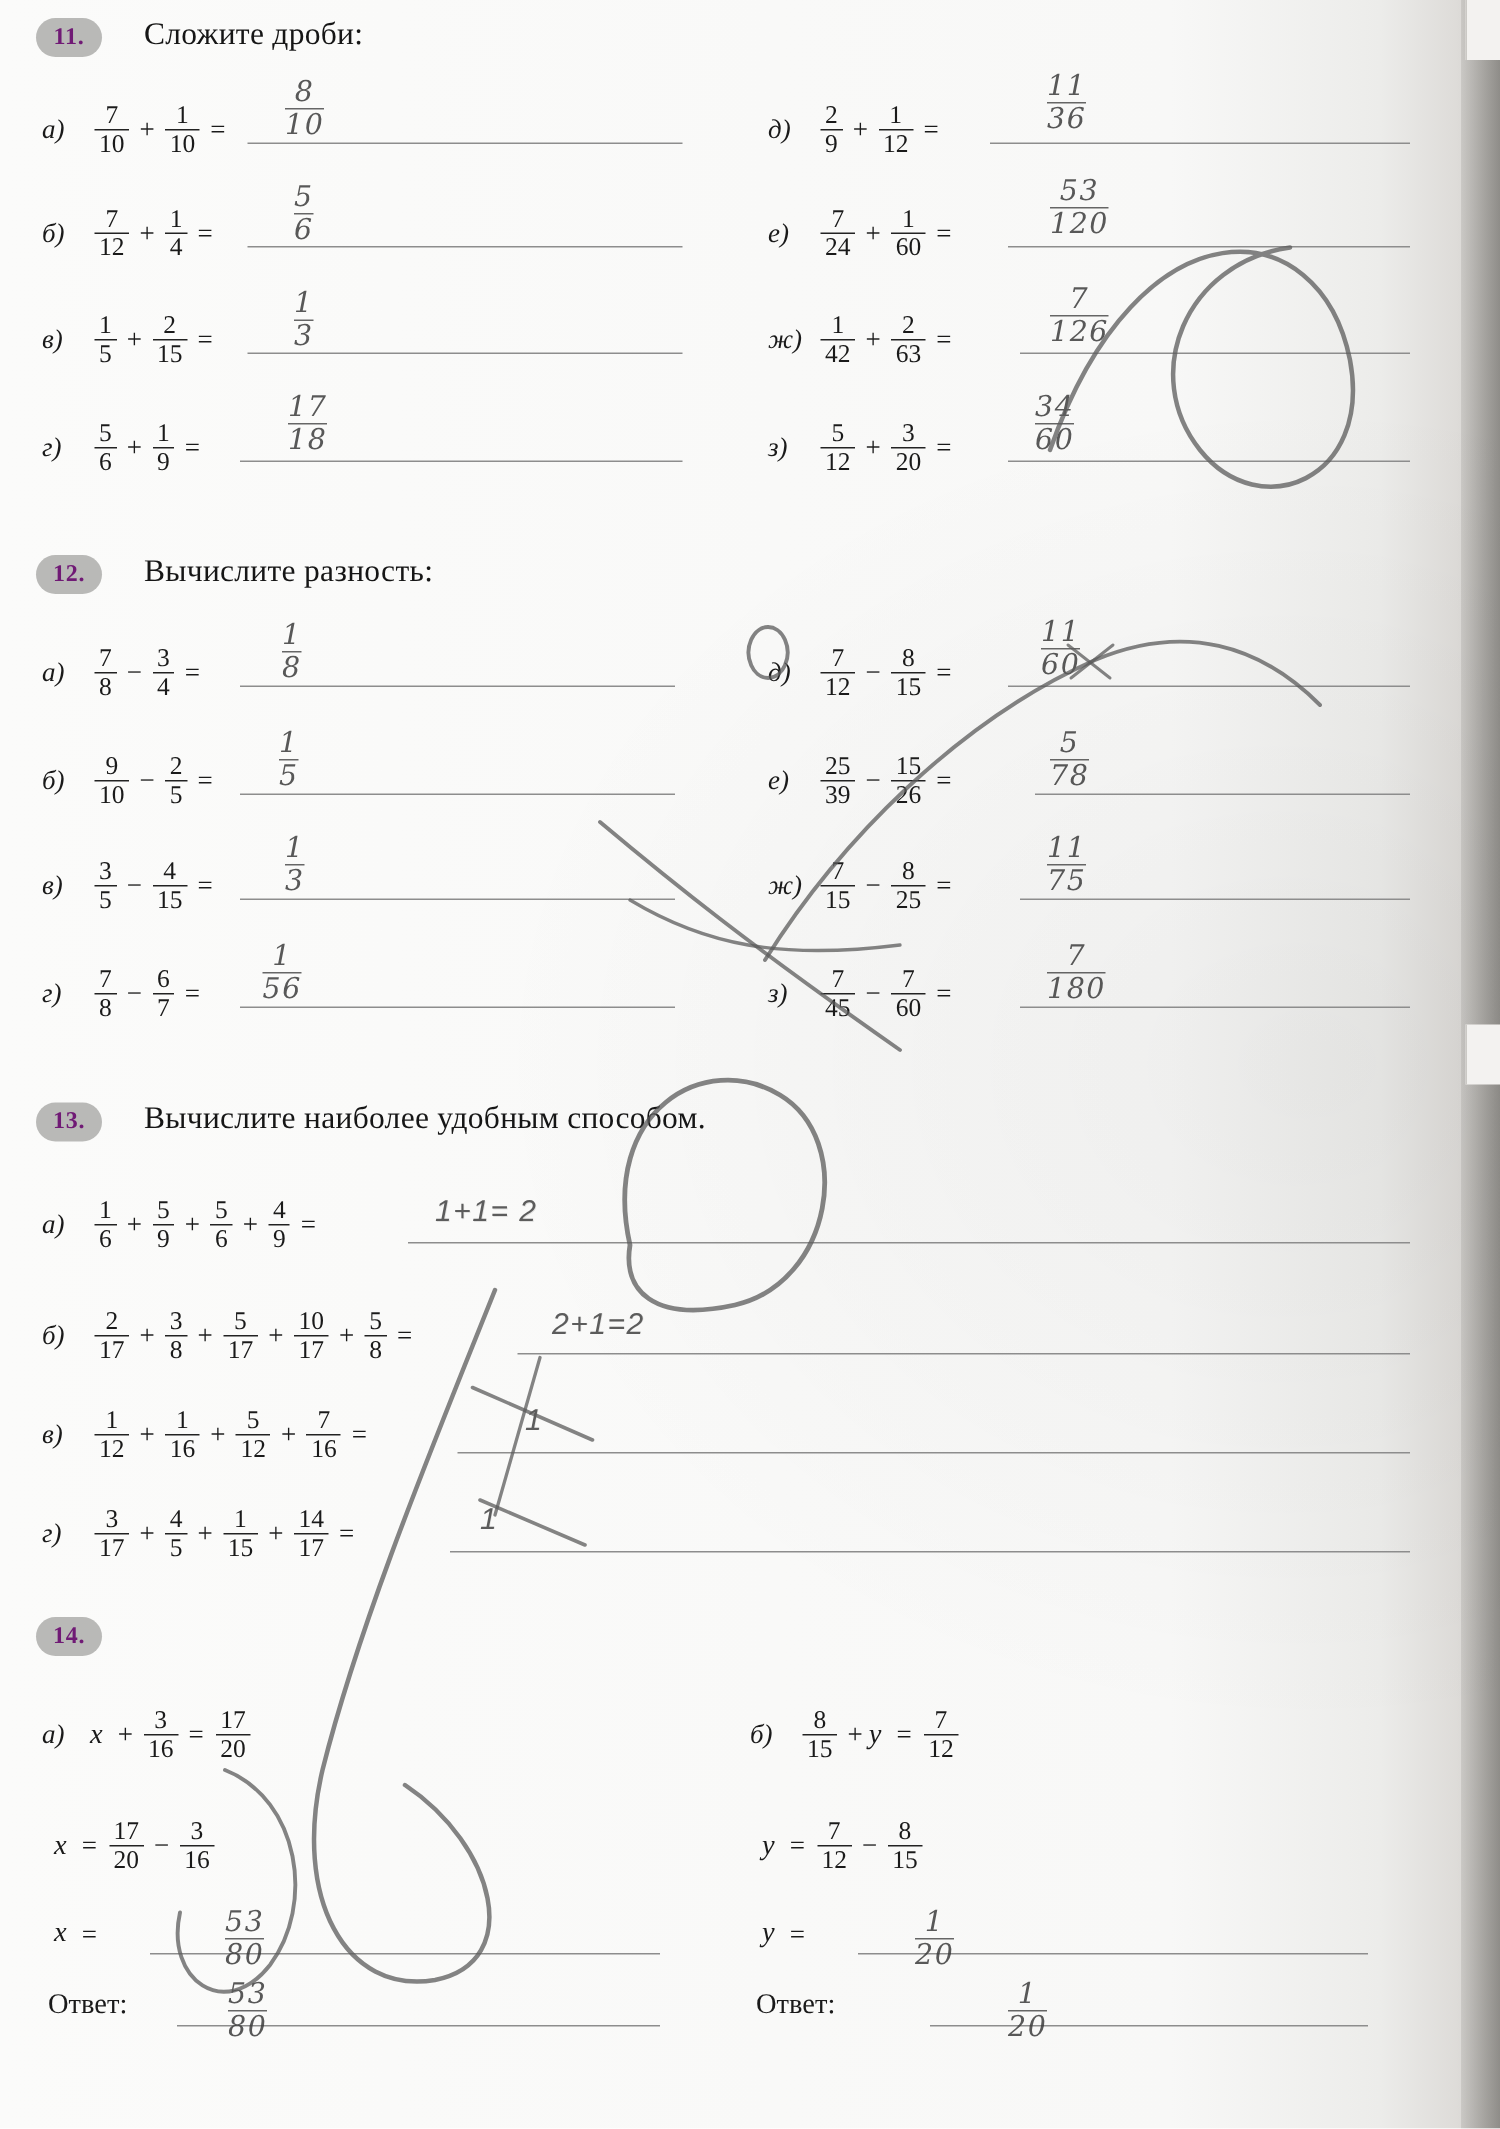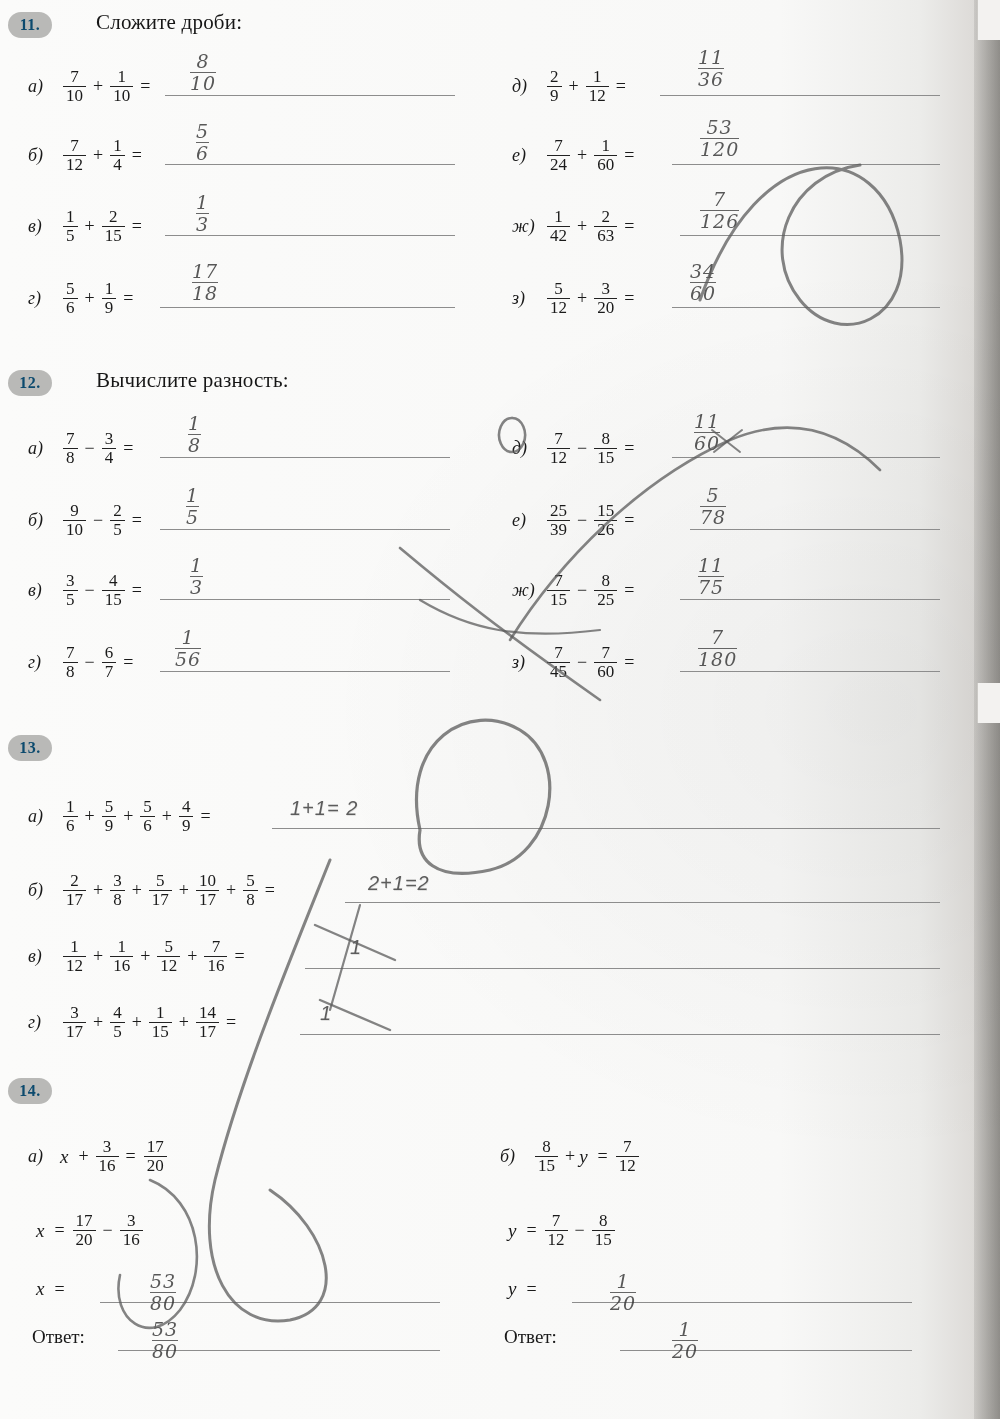--- a/index.html
+++ b/index.html
@@ -35,25 +35,25 @@
     background: #f3f2f0;
     border-left: 1px solid #cbc9c5;
   }
   .n1 { top: 0; height: 40px; }
   .n2 { top: 683px; height: 40px; }
 
   
   .exercise { position: absolute; left: 0; width: 960px; }
   .ex-head { position: relative; height: 40px; }
   .ex-num {
-    position: absolute; left: 8px; top: 0;
+    position: absolute; left: 24px; top: 0;
     width: 44px; height: 26px;
     border-radius: 13px;
     background: #b9b9b7;
-    color: #0c4a6e;
+    color: #701a75;
     font-size: 16px;
     font-weight: bold;
     display: flex; align-items: center; justify-content: center;
     letter-spacing: 0.5px;
   }
   .ex-title {
     position: absolute; left: 96px; top: -2px;
     font-size: 21px;
     color: #161616;
     letter-spacing: 0.2px;
@@ -452,20 +452,21 @@
   </div>
   <div class="answer-line" style="left:680px; top:671px; width:260px"></div>
   <div class="hw-frac" style="left:698px; top:628px">
       <span class="n">7</span>
       <span class="d">180</span>
     </div>
 
   <div class="exercise" style="top:735px">
     <div class="ex-head">
       <div class="ex-num">13.</div>
+      <div class="ex-title">Вычислите наиболее удобным способом.</div>
     </div>
   </div>
 
   <div class="row" style="left:28px; top:798px">
     <span class="label">а)</span>
     <span class="frac">
         <span class="num">1</span>
         <span class="den">6</span>
       </span>
     <span class="op">+</span>

